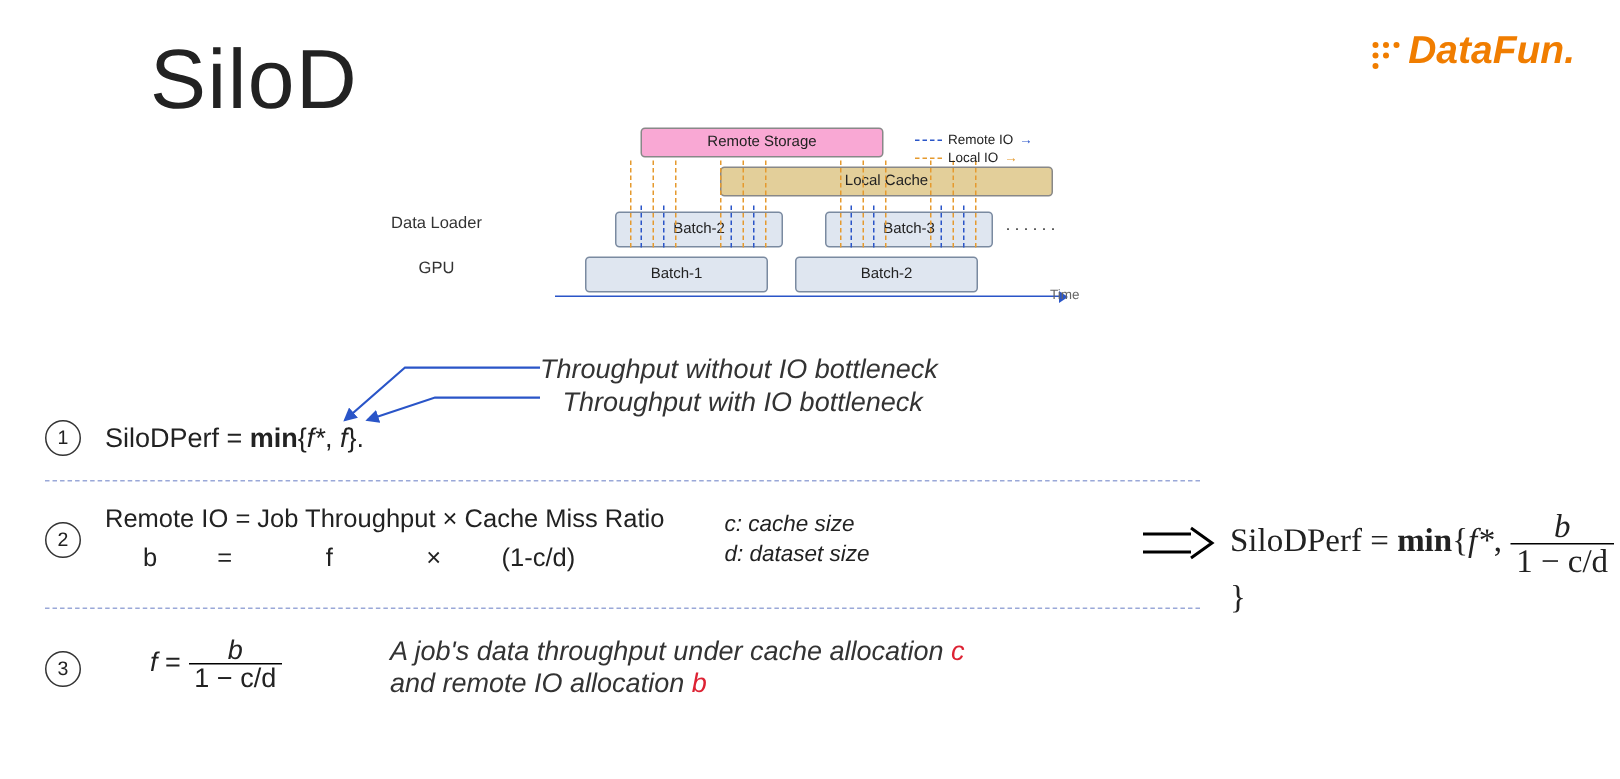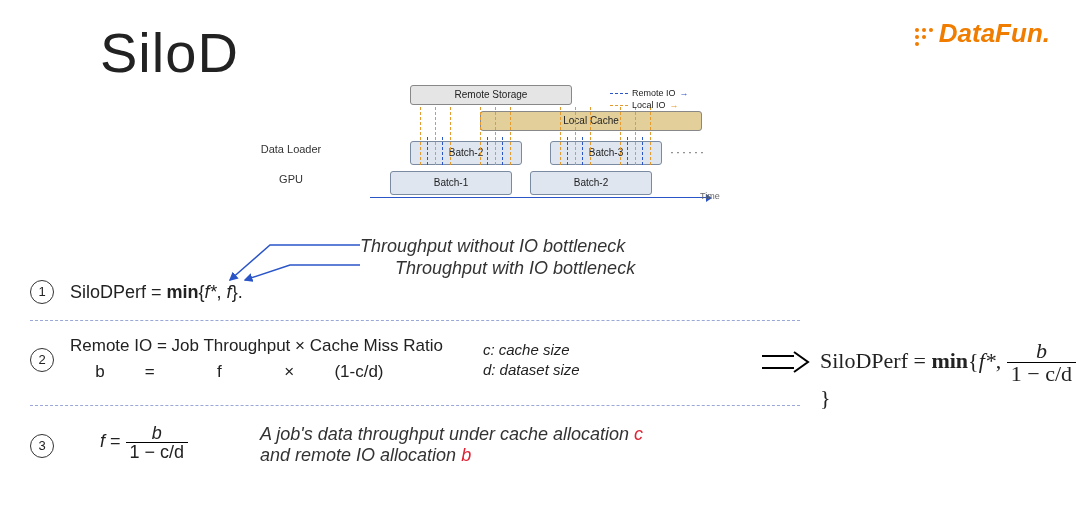--- a/index.html
+++ b/index.html
@@ -4,21 +4,21 @@
 <style>
   html,body{margin:0;padding:0;width:1080px;height:519px;font-family:"Helvetica Neue",Arial,sans-serif;background:#fff;color:#222;overflow:hidden}
   .title{position:absolute;left:100px;top:20px;font-size:56px;font-weight:300;letter-spacing:1px}
   .logo{position:absolute;right:30px;top:18px;font-size:26px;font-weight:800;font-style:italic}
   .logo .d{color:#f07d00}.logo .dot{color:#f07d00}
   .logo-dots{display:inline-block;vertical-align:middle;margin-right:4px}
   .logo-dots svg{vertical-align:middle}
 
   .arch{position:absolute;left:330px;top:85px;width:440px;height:130px;font-size:10px}
   .arch .box{position:absolute;border:1px solid #888;border-radius:3px;text-align:center;line-height:18px;height:18px;font-size:10px}
-  .remote{left:80px;top:0;width:160px;background:#e5e5e5}
+  .remote{left:97px;top:0;width:160px;background:#f9a8d4}
   .local{left:150px;top:26px;width:220px;background:#e3cf9a}
   .batch{background:#dfe6f0;border:1px solid #7a8aa0!important;height:22px!important;line-height:22px!important}
   .batch2a{left:80px;top:56px;width:110px}
   .batch3{left:220px;top:56px;width:110px}
   .batch1{left:60px;top:86px;width:120px}
   .batch2b{left:200px;top:86px;width:120px}
   .lbl{position:absolute;font-size:11px;color:#333;text-align:center}
   .lbl.dl{left:-70px;top:58px;width:62px}
   .lbl.gpu{left:-70px;top:88px;width:62px}
   .lbl.time{left:370px;top:106px;color:#666;font-size:9px}
@@ -144,21 +144,21 @@
       <defs>
           <marker id="ah" markerWidth="6" markerHeight="6" refX="5" refY="3" orient="auto">
             <path d="M0,0 L6,3 L0,6 Z" fill="#2a55c8"></path>
           </marker>
         </defs>
       <path d="M150,5 L60,5 L20,40" stroke="#2a55c8" stroke-width="1.5" fill="none" marker-end="url(#ah)"></path>
       <path d="M150,25 L80,25 L35,40" stroke="#2a55c8" stroke-width="1.5" fill="none" marker-end="url(#ah)"></path>
     </svg>
   </div>
   <div class="ann" style="position:absolute;left:330px;top:-14px">Throughput without IO bottleneck</div>
-  <div class="ann" style="position:absolute;left:365px;top:8px">Throughput with IO bottleneck</div>
+  <div class="ann" style="position:absolute;left:345px;top:8px">Throughput with IO bottleneck</div>
 </div>
 
 <hr class="dashed hr1">
 
 <div class="section sec2">
   <div style="position:absolute;left:0;top:18px">
     <span class="circ">2</span>
   </div>
   <div class="row2" style="position:absolute;left:40px;top:6px">
     <div class="left">

